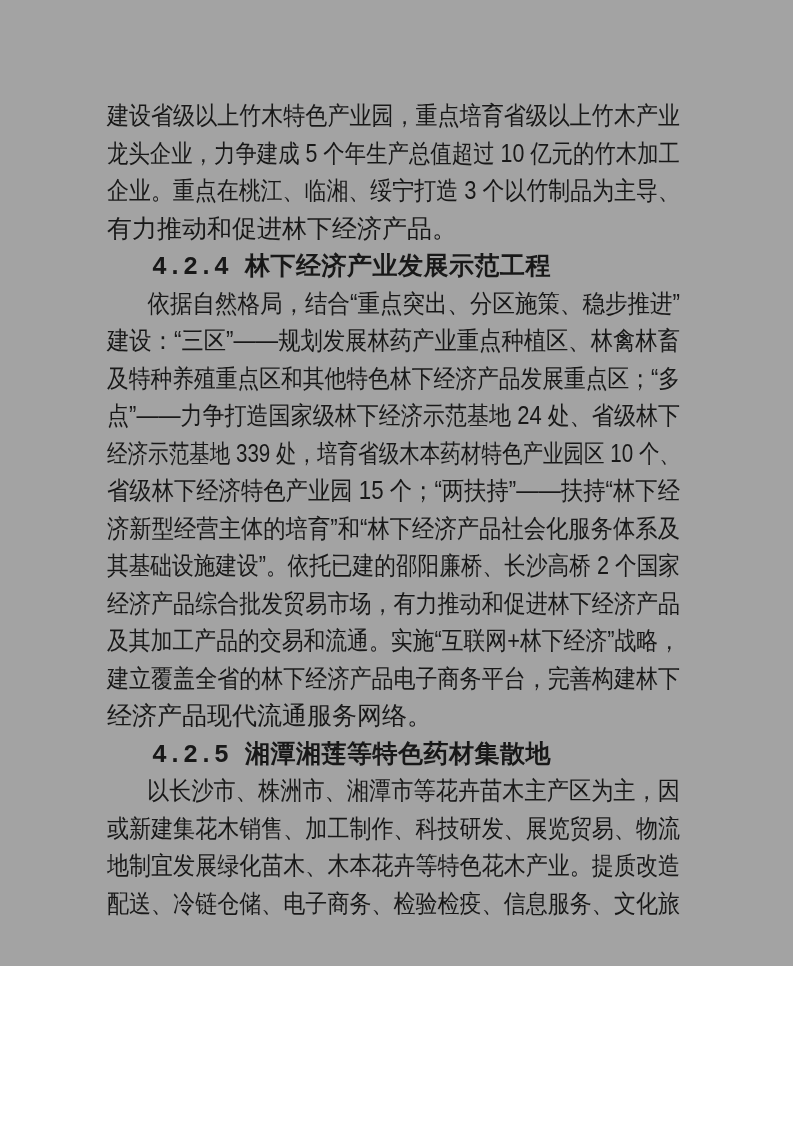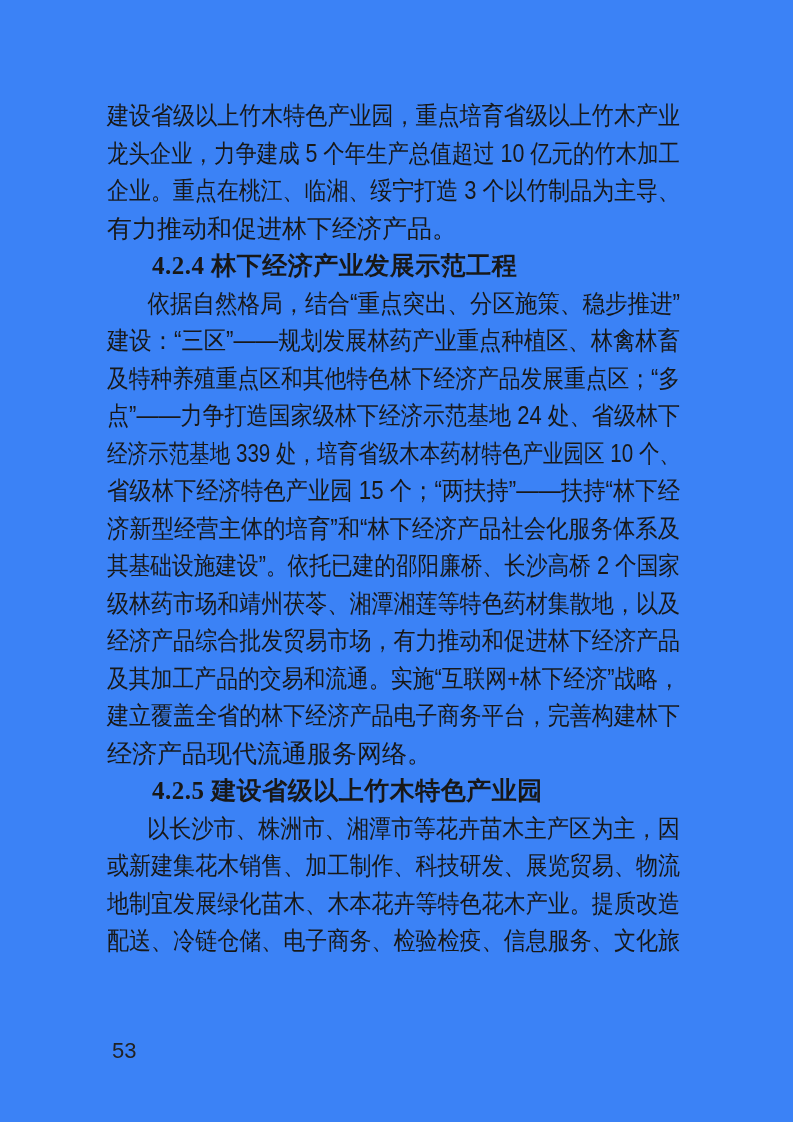--- a/index.html
+++ b/index.html
@@ -3,22 +3,22 @@
 <meta charset="utf-8">
 <style>
   html, body {
     margin: 0;
     padding: 0;
     background: #ffffff;
   }
   .page {
     position: relative;
     width: 793px;
-    height: 1122px;
-    background: #3b82f6;
+    height: 966px;
+    background: #a3a3a3;
     overflow: hidden;
     font-family: "Liberation Sans", "DejaVu Sans", sans-serif;
   }
   .text-column {
     position: absolute;
     left: 107px;
     top: 97px;
     width: 573px;
   }
   .line {
@@ -28,21 +28,21 @@
     color: #181818;
     white-space: nowrap;
   }
   .line-text {
     display: inline-block;
     white-space: nowrap;
     transform-origin: 0 50%;
   }
   .line.heading .line-text {
     font-weight: 700;
-    font-family: Liberation Serif, serif;
+    font-family: Liberation Mono, monospace;
     letter-spacing: 0.5px;
     text-align: right;
   }
   .line.indent .line-text {
     padding-left: 45px;
   }
   .page-number {
     position: absolute;
     left: 112px;
     top: 1038px;
@@ -63,25 +63,24 @@
       <div class="line"><span class="line-text">有力推动和促进林下经济产品。</span></div>
       <div class="line heading indent"><span class="line-text">4.2.4 林下经济产业发展示范工程</span></div>
       <div class="line indent"><span class="line-text" style="transform: scaleX(0.900015);">依据自然格局，结合“重点突出、分区施策、稳步推进”</span></div>
       <div class="line"><span class="line-text" style="transform: scaleX(0.893002);">建设：“三区”——规划发展林药产业重点种植区、林禽林畜</span></div>
       <div class="line"><span class="line-text" style="transform: scaleX(0.870387);">及特种养殖重点区和其他特色林下经济产品发展重点区；“多</span></div>
       <div class="line"><span class="line-text" style="transform: scaleX(0.881496);">点”——力争打造国家级林下经济示范基地 24 处、省级林下</span></div>
       <div class="line"><span class="line-text" style="transform: scaleX(0.821726);">经济示范基地 339 处，培育省级木本药材特色产业园区 10 个、</span></div>
       <div class="line"><span class="line-text" style="transform: scaleX(0.892958);">省级林下经济特色产业园 15 个；“两扶持”——扶持“林下经</span></div>
       <div class="line"><span class="line-text" style="transform: scaleX(0.893002);">济新型经营主体的培育”和“林下经济产品社会化服务体系及</span></div>
       <div class="line"><span class="line-text" style="transform: scaleX(0.866704);">其基础设施建设”。依托已建的邵阳廉桥、长沙高桥 2 个国家</span></div>
-      <div class="line"><span class="line-text" style="transform: scaleX(0.881538);">级林药市场和靖州茯苓、湘潭湘莲等特色药材集散地，以及</span></div>
       <div class="line"><span class="line-text" style="transform: scaleX(0.881538);">经济产品综合批发贸易市场，有力推动和促进林下经济产品</span></div>
       <div class="line"><span class="line-text" style="transform: scaleX(0.873143);">及其加工产品的交易和流通。实施“互联网+林下经济”战略，</span></div>
       <div class="line"><span class="line-text" style="transform: scaleX(0.881538);">建立覆盖全省的林下经济产品电子商务平台，完善构建林下</span></div>
       <div class="line"><span class="line-text">经济产品现代流通服务网络。</span></div>
-      <div class="line heading indent"><span class="line-text">4.2.5 建设省级以上竹木特色产业园</span></div>
+      <div class="line heading indent"><span class="line-text">4.2.5 湘潭湘莲等特色药材集散地</span></div>
       <div class="line indent"><span class="line-text" style="transform: scaleX(0.888372);">以长沙市、株洲市、湘潭市等花卉苗木主产区为主，因</span></div>
       <div class="line"><span class="line-text" style="transform: scaleX(0.881538);">或新建集花木销售、加工制作、科技研发、展览贸易、物流</span></div>
       <div class="line"><span class="line-text" style="transform: scaleX(0.881538);">地制宜发展绿化苗木、木本花卉等特色花木产业。提质改造</span></div>
       <div class="line"><span class="line-text" style="transform: scaleX(0.881538);">配送、冷链仓储、电子商务、检验检疫、信息服务、文化旅</span></div>
     </div>
   <div class="page-number">53</div>
 </div>
 
 </body></html>

